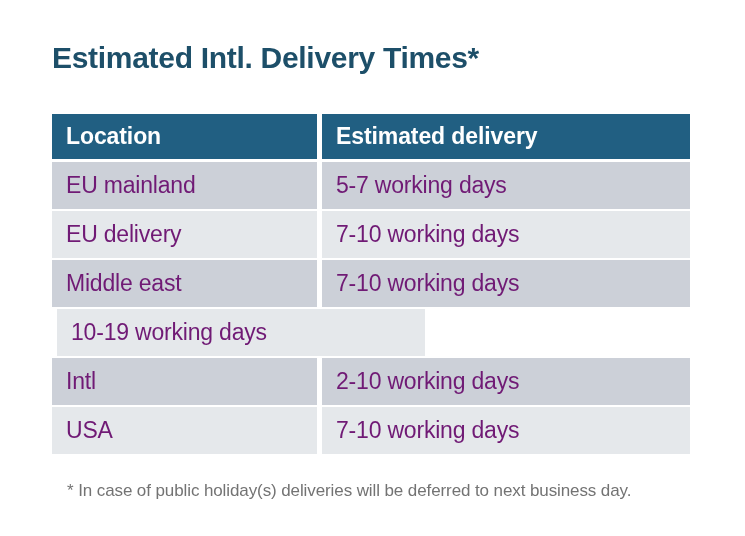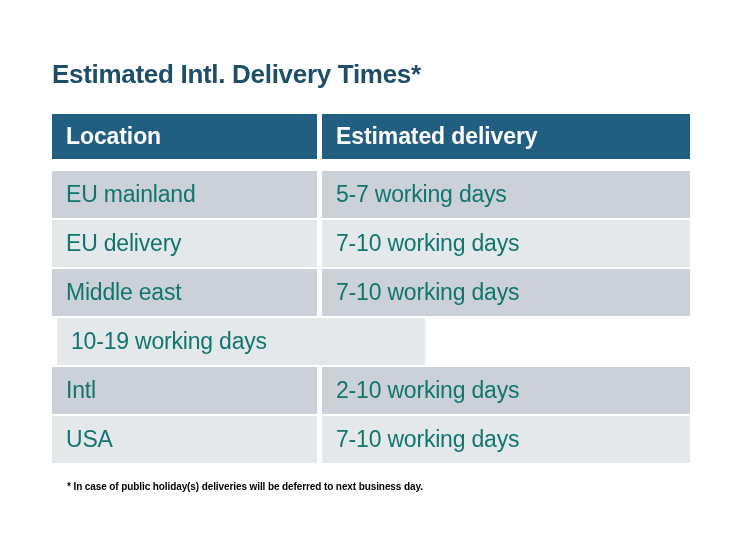--- a/index.html
+++ b/index.html
@@ -15,22 +15,22 @@
   }
   .page {
     position: relative;
     width: 745px;
     height: 536px;
     background: #ffffff;
   }
   .title {
     position: absolute;
     left: 52px;
-    top: 52px;
-    font-size: 26px;
+    top: 36px;
+    font-size: 30px;
     font-weight: 700;
     letter-spacing: -0.3px;
     color: #1d4f69;
     white-space: nowrap;
     line-height: 44px;
   }
   .table {
     position: absolute;
     left: 52px;
     top: 114px;
@@ -61,45 +61,45 @@
   .header-row .cell-loc,
   .header-row .cell-est {
     height: 45px;
     background: #215f82;
     color: #ffffff;
     font-size: 23px;
     font-weight: 700;
     letter-spacing: -0.1px;
   }
   .header-row {
-    margin-bottom: 12px;
+    margin-bottom: 3px;
   }
   .body-row .cell-loc,
   .body-row .cell-est {
     height: 47px;
-    color: #0f766e;
+    color: #701a75;
     font-size: 23px;
     font-weight: 400;
     letter-spacing: -0.2px;
   }
   .body-row.odd .cell-loc,
   .body-row.odd .cell-est {
     background: #ccd0d8;
   }
   .body-row.even .cell-loc,
   .body-row.even .cell-est {
     background: #e5e8eb;
   }
   .footnote {
     position: absolute;
     left: 67px;
     top: 481px;
-    font-size: 10px;
-    font-weight: 700;
-    color: #000000;
+    font-size: 17px;
+    font-weight: 400;
+    color: #737373;
     letter-spacing: -0.1px;
     white-space: nowrap;
   }
 </style>
 </head>
 <body>
 
 <div class="page">
 
   <div class="title">Estimated Intl. Delivery Times*</div>

